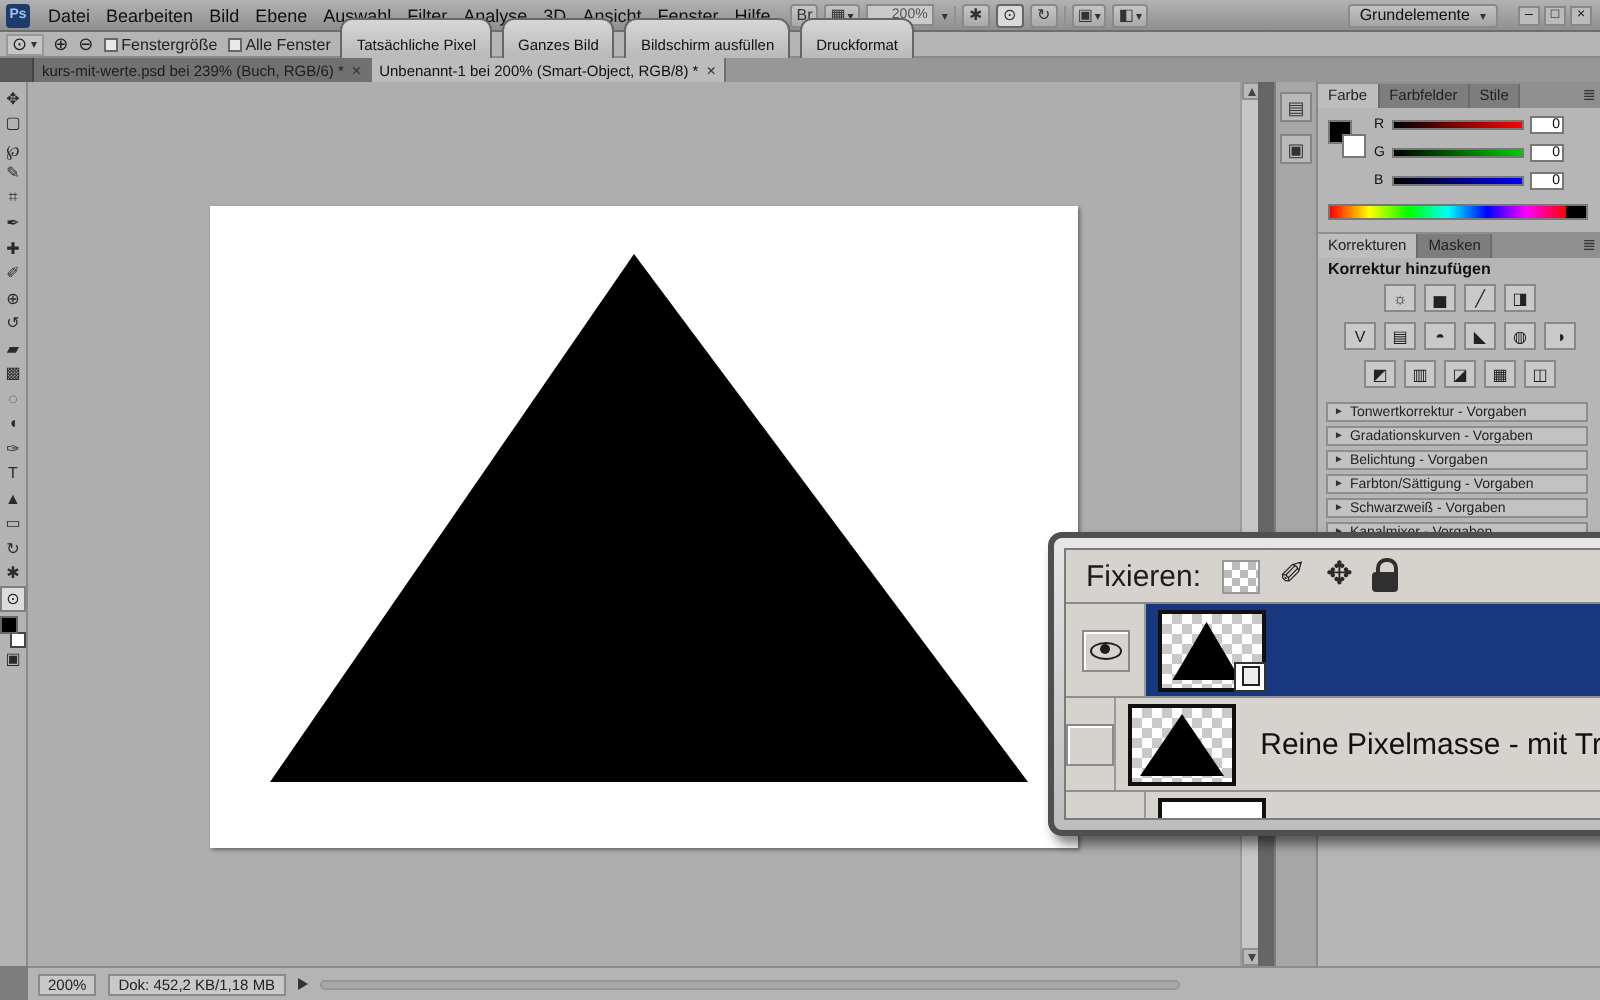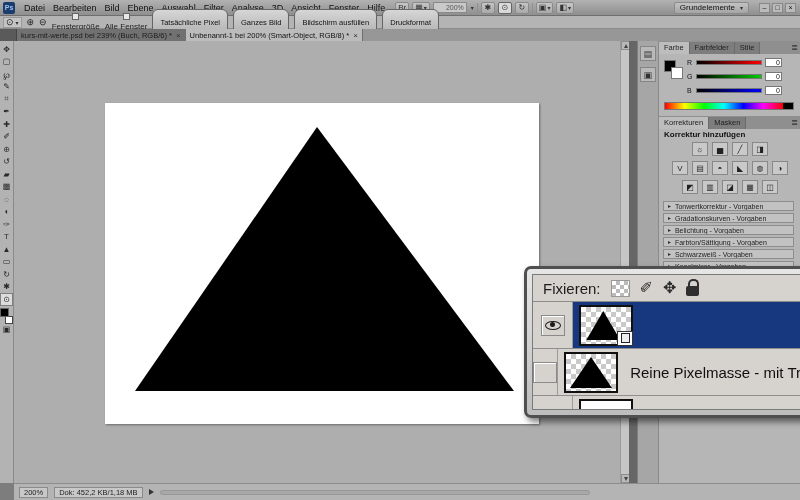--- a/index.html
+++ b/index.html
@@ -30,21 +30,21 @@
   .winctl span { width:11px; height:10px; font-size:7px; display:flex; align-items:center;
                  justify-content:center; border:1px solid #888; background:#bbb; }
 
   
   .optionsbar { position:absolute; left:0; top:16px; width:800px; height:13px; background:#b4b4b4;
                 border-bottom:1px solid #8b8b8b; display:flex; align-items:center; font-size:8px;
                 color:#222; gap:5px; padding-left:3px; }
   .opt-tool { display:flex; align-items:center; gap:1px; border:1px solid #999; background:#c4c4c4;
               height:11px; padding:0 2px; }
   .mini { font-size:9px; line-height:1; }
-  .chk { display:flex; align-items:center; gap:2px;flex-direction:column; }
+  .chk { display:flex; align-items:center; gap:2px; }
   .chk .box { width:7px; height:7px; background:#e8e8e8; border:1px solid #666; }
   .obtn { height:27px; border:1px solid #666; border-radius:6px; background:linear-gradient(#d6d6d6,#b0b0b0);
           font-size:7.5px; display:flex; align-items:center; padding:0 7px; color:#111; }
   .vsep { width:1px; height:10px; background:#909090; }
 
   
   .tabbar { position:absolute; left:0; top:29px; width:800px; height:12px; background:#979797;
             display:flex; align-items:flex-end; }
   .tab-corner { width:17px; height:12px; background:#5a5a5a; border-right:1px solid #444; }
   .tab { height:12px; display:flex; align-items:center; font-size:7.5px; padding:0 4px; gap:4px;

